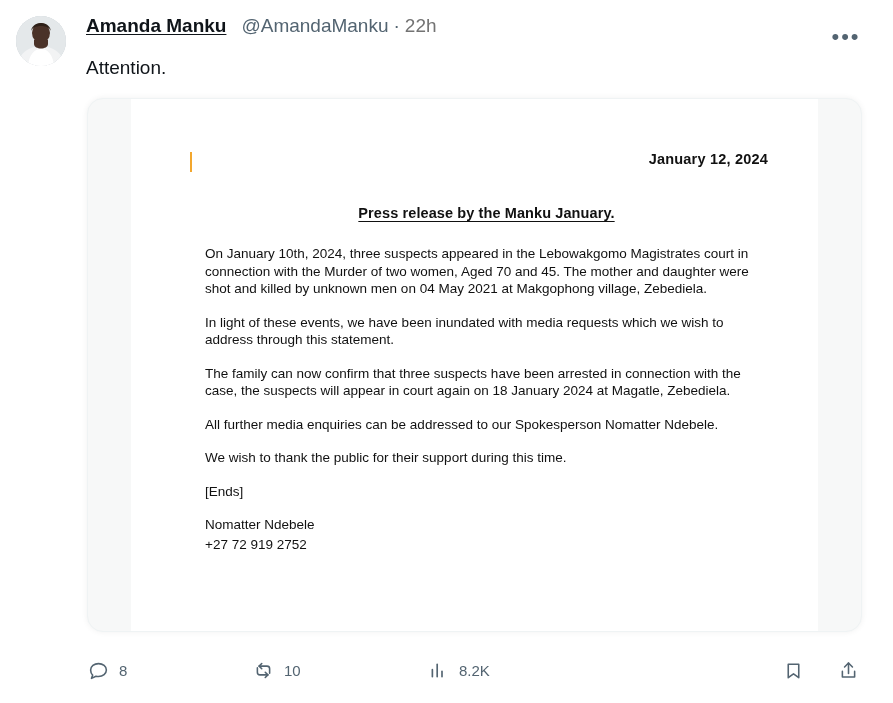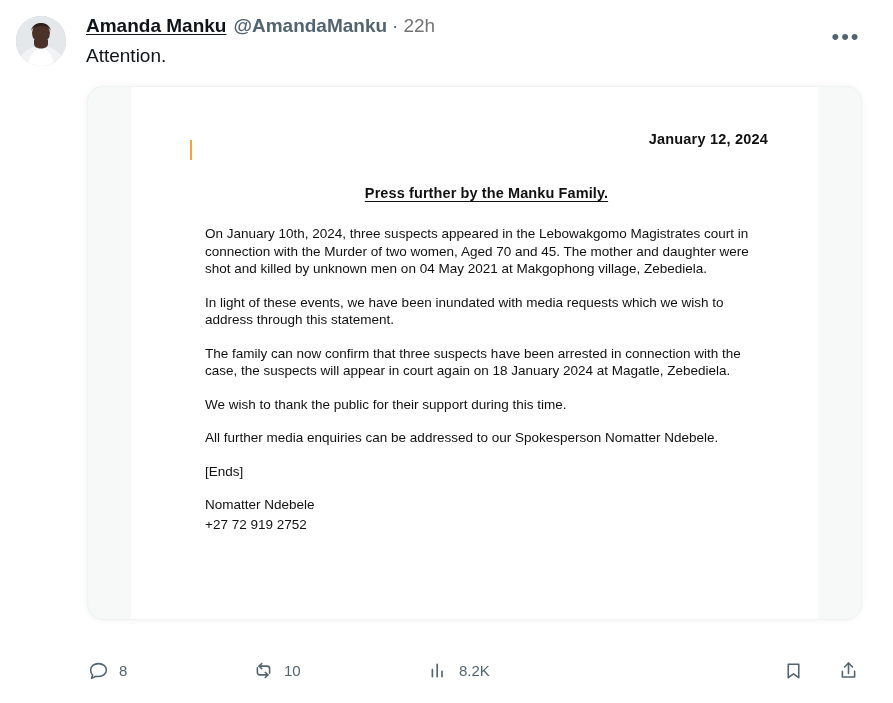--- a/index.html
+++ b/index.html
@@ -59,22 +59,22 @@
   .displayname {
     font-weight: bold;
     color: #0f1419;
     text-decoration: underline;
     text-underline-offset: 2px;
     cursor: pointer;
     text-align: right;
   }
   .handle {
     color: #536471;
-    margin-left: 7px;
-    font-weight: bold;
+    margin-left: 15px;
+    font-weight: normal;
   }
   .dot {
     color: #536471;
     margin: 0 5px;
   }
   .time {
     color: #737373;
   }
 
   .more-btn {
@@ -92,21 +92,21 @@
     line-height: 10px;
     letter-spacing: 2px;
     cursor: pointer;
     user-select: none;
   }
 
   .tweet-text {
     font-size: 19px;
     line-height: 24px;
     color: #0f1419;
-    margin-top: 6px;
+    margin-top: 18px;
     white-space: pre-wrap;
   }
 
   
   .media-card {
     margin: 18px 0 0 71px;
     width: 775px;
     height: 534px;
     box-sizing: border-box;
     border: 1px solid #eff3f4;
@@ -135,21 +135,21 @@
     top: 53px;
     width: 2px;
     height: 20px;
     background: #f3a72e;
   }
   .doc-date {
     text-align: right;
     font-size: 14.5px;
     font-weight: bold;
     color: #111;
-    margin-top: 0;
+    margin-top: 8px;
     letter-spacing: .2px;
   }
   .doc-title {
     text-align: center;
     font-size: 14.5px;
     font-weight: bold;
     text-decoration: underline;
     text-underline-offset: 3px;
     margin-top: 38px;
     letter-spacing: .1px;
@@ -231,27 +231,27 @@
       <div class="tweet-text">Attention.</div>
     </div>
   </div>
 
   <div class="more-btn">•••</div>
 
   <div class="media-card">
     <div class="doc">
       <div class="caret"></div>
       <div class="doc-date">January 12, 2024</div>
-      <div class="doc-title">Press further by the Manku Family.</div>
+      <div class="doc-title">Press release by the Manku January.</div>
       <div class="doc-body">
         <p>On January 10th, 2024, three suspects appeared in the Lebowakgomo Magistrates court in connection with the Murder of two women, Aged 70 and 45. The mother and daughter were shot and killed by unknown men on 04 May 2021 at Makgophong village, Zebediela.</p>
         <p>In light of these events, we have been inundated with media requests which we wish to address through this statement.</p>
         <p>The family can now confirm that three suspects have been arrested in connection with the case, the suspects will appear in court again on 18 January 2024 at Magatle, Zebediela.</p>
+        <p>All further media enquiries can be addressed to our Spokesperson Nomatter Ndebele.</p>
         <p>We wish to thank the public for their support during this time.</p>
-        <p>All further media enquiries can be addressed to our Spokesperson Nomatter Ndebele.</p>
         <p>[Ends]</p>
         <p class="tight">Nomatter Ndebele</p>
         <p class="tight">+27 72 919 2752</p>
       </div>
     </div>
   </div>
 
   <div class="actions">
 
     <div class="action a-reply">

